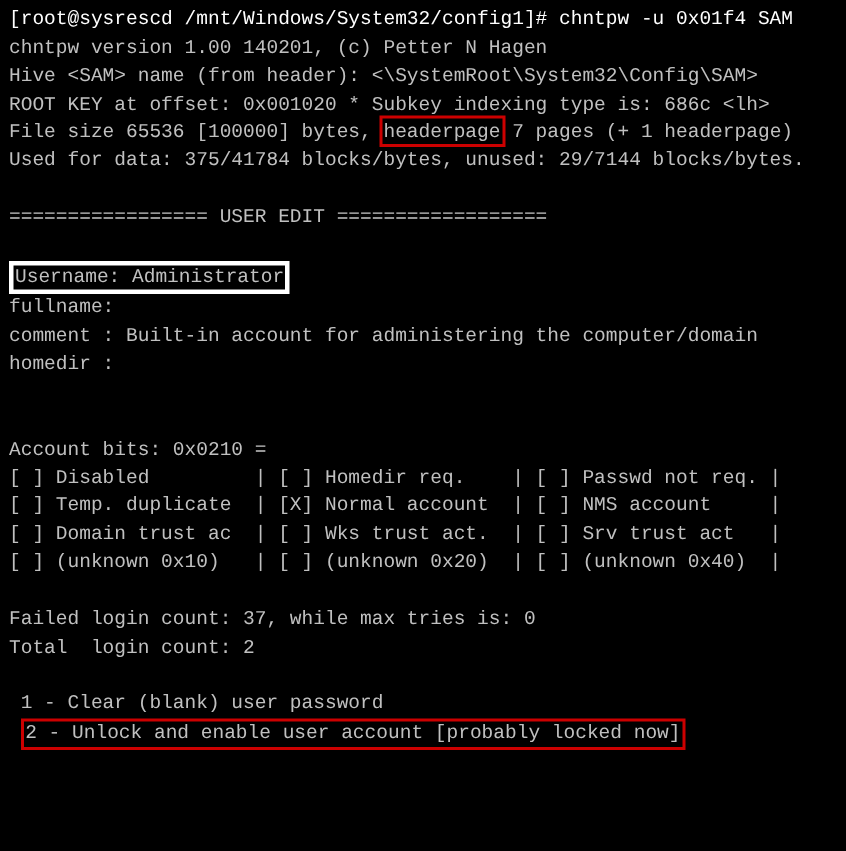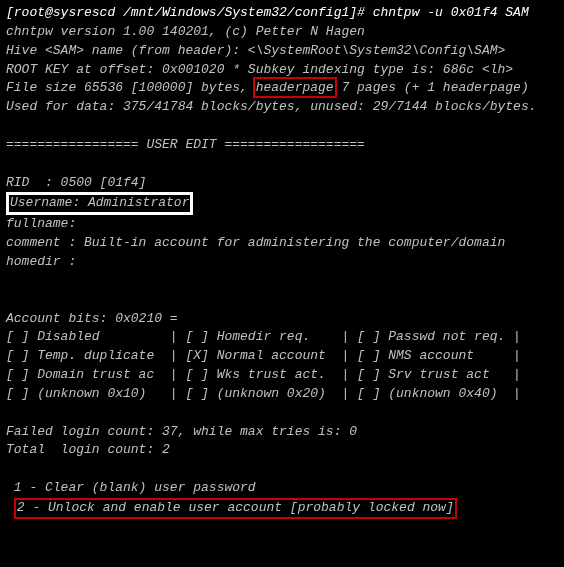--- a/index.html
+++ b/index.html
@@ -1,15 +1,15 @@
 <!DOCTYPE html>
 <html><head>
   <meta charset="utf-8">
   <style>
-    * { margin: 0; padding: 0; box-sizing: border-box; font-style: italic; }
+    * { margin: 0; padding: 0; box-sizing: border-box; }
     body {
       background: #000;
       width: 564px;
       height: 567px;
       overflow: hidden;
       font-family: 'Courier New', Courier, monospace;
       font-size: 13px;
       line-height: 1.45;
     }
     .terminal {
@@ -53,21 +53,20 @@
 <div class="terminal">
   <span class="line prompt-line">[root@sysrescd /mnt/Windows/System32/config1]# chntpw -u 0x01f4 SAM</span>
   <span class="line">chntpw version 1.00 140201, (c) Petter N Hagen</span>
   <span class="line">Hive &lt;SAM&gt; name (from header): &lt;\SystemRoot\System32\Config\SAM&gt;</span>
   <span class="line">ROOT KEY at offset: 0x001020 * Subkey indexing type is: 686c &lt;lh&gt;</span>
   <span class="line">File size 65536 [100000] bytes, <span class="highlight-red-border">headerpage</span> 7 pages (+ 1 headerpage)</span>
   <span class="line">Used for data: 375/41784 blocks/bytes, unused: 29/7144 blocks/bytes.</span>
   <span class="line"> </span>
   <span class="line">================= USER EDIT ==================</span>
   <span class="line"> </span>
-  <span class="line">RID  : 0500 [01f4]</span>
   <span class="line"><span class="highlight-username">Username: Administrator</span></span>
   <span class="line">fullname:</span>
   <span class="line">comment : Built-in account for administering the computer/domain</span>
   <span class="line">homedir :</span>
   <span class="line"> </span>
   <span class="line"> </span>
   <span class="line">Account bits: 0x0210 =</span>
   <span class="line">[ ] Disabled         | [ ] Homedir req.    | [ ] Passwd not req. |</span>
   <span class="line">[ ] Temp. duplicate  | [X] Normal account  | [ ] NMS account     |</span>
   <span class="line">[ ] Domain trust ac  | [ ] Wks trust act.  | [ ] Srv trust act   |</span>

